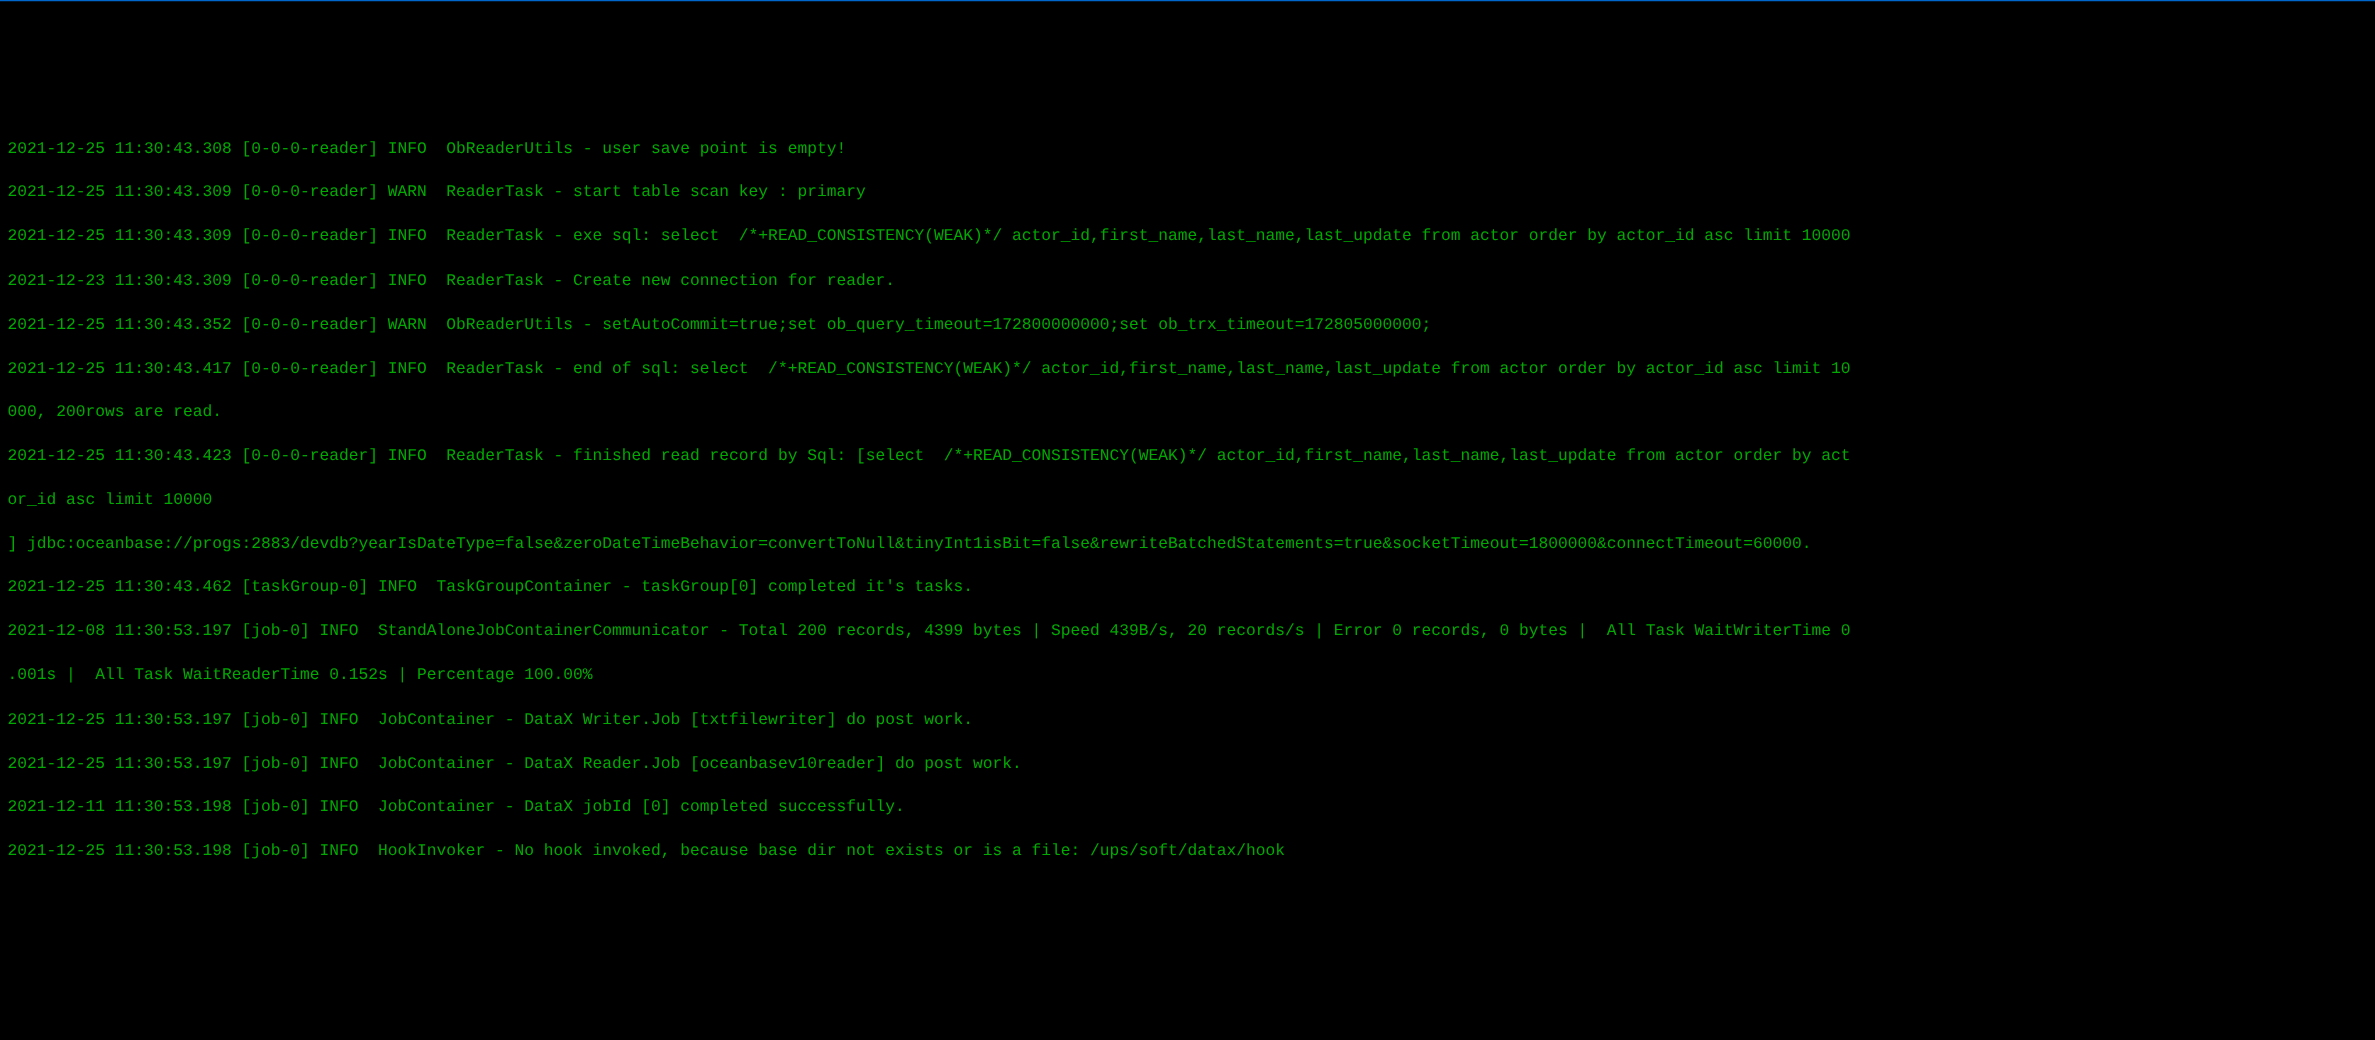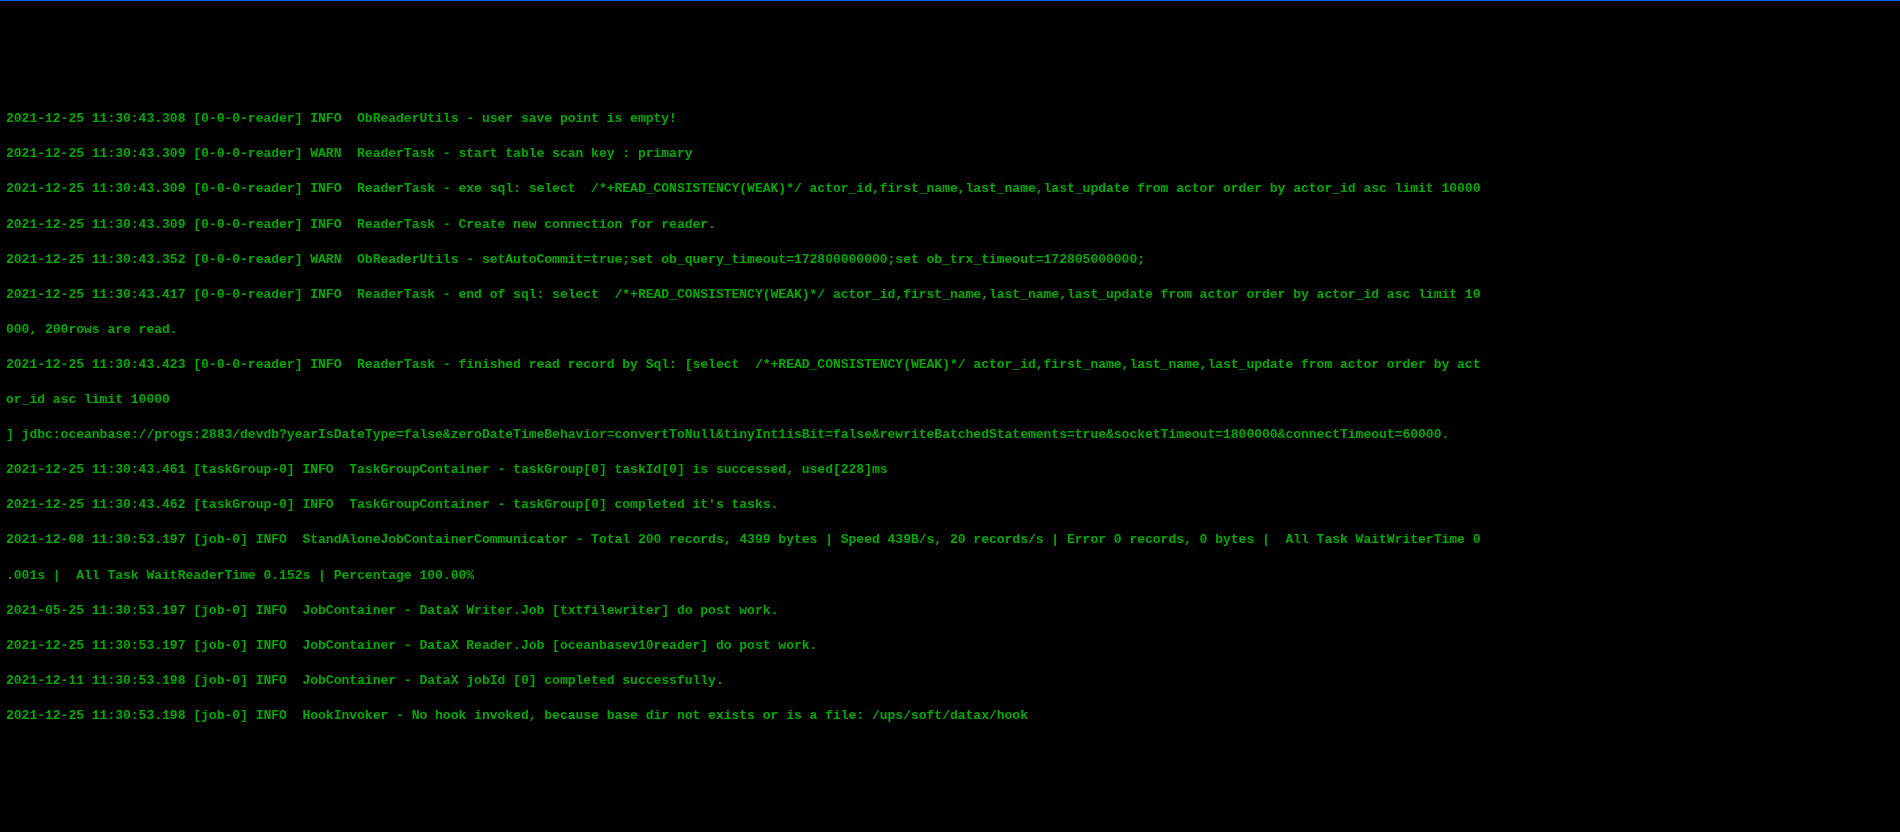--- a/index.html
+++ b/index.html
@@ -7,44 +7,43 @@
       background: #000;
       color: #00aa00;
       font-family: "Consolas", "Courier New", monospace;
       font-size: 13px;
       line-height: 1.35;
       padding: 4px 6px;
       white-space: pre;
       overflow-x: auto;
       border-top: 1px solid #0066cc;
     }
-    .log-line { display: block; font-weight: bold; }
+    .log-line { display: block; }
   </style>
 </head>
 <body>
 
 
 
 
 <div>
 <span class="log-line">2021-12-25 11:30:43.308 [0-0-0-reader] INFO  ObReaderUtils - user save point is empty!</span>
 <span class="log-line">2021-12-25 11:30:43.309 [0-0-0-reader] WARN  ReaderTask - start table scan key : primary</span>
 <span class="log-line">2021-12-25 11:30:43.309 [0-0-0-reader] INFO  ReaderTask - exe sql: select  /*+READ_CONSISTENCY(WEAK)*/ actor_id,first_name,last_name,last_update from actor order by actor_id asc limit 10000</span>
-<span class="log-line">2021-12-25 11:30:43.309 [0-0-0-reader] INFO  ReaderTask - Create new connection for reader.</span>
+<span class="log-line">2021-12-23 11:30:43.309 [0-0-0-reader] INFO  ReaderTask - Create new connection for reader.</span>
 <span class="log-line">2021-12-25 11:30:43.352 [0-0-0-reader] WARN  ObReaderUtils - setAutoCommit=true;set ob_query_timeout=172800000000;set ob_trx_timeout=172805000000;</span>
 <span class="log-line">2021-12-25 11:30:43.417 [0-0-0-reader] INFO  ReaderTask - end of sql: select  /*+READ_CONSISTENCY(WEAK)*/ actor_id,first_name,last_name,last_update from actor order by actor_id asc limit 10</span>
 <span class="log-line">000, 200rows are read.</span>
 <span class="log-line">2021-12-25 11:30:43.423 [0-0-0-reader] INFO  ReaderTask - finished read record by Sql: [select  /*+READ_CONSISTENCY(WEAK)*/ actor_id,first_name,last_name,last_update from actor order by act</span>
 <span class="log-line">or_id asc limit 10000</span>
 <span class="log-line">] jdbc:oceanbase://progs:2883/devdb?yearIsDateType=false&amp;zeroDateTimeBehavior=convertToNull&amp;tinyInt1isBit=false&amp;rewriteBatchedStatements=true&amp;socketTimeout=1800000&amp;connectTimeout=60000.</span>
-<span class="log-line">2021-12-25 11:30:43.461 [taskGroup-0] INFO  TaskGroupContainer - taskGroup[0] taskId[0] is successed, used[228]ms</span>
 <span class="log-line">2021-12-25 11:30:43.462 [taskGroup-0] INFO  TaskGroupContainer - taskGroup[0] completed it's tasks.</span>
 <span class="log-line">2021-12-08 11:30:53.197 [job-0] INFO  StandAloneJobContainerCommunicator - Total 200 records, 4399 bytes | Speed 439B/s, 20 records/s | Error 0 records, 0 bytes |  All Task WaitWriterTime 0</span>
 <span class="log-line">.001s |  All Task WaitReaderTime 0.152s | Percentage 100.00%</span>
-<span class="log-line">2021-05-25 11:30:53.197 [job-0] INFO  JobContainer - DataX Writer.Job [txtfilewriter] do post work.</span>
+<span class="log-line">2021-12-25 11:30:53.197 [job-0] INFO  JobContainer - DataX Writer.Job [txtfilewriter] do post work.</span>
 <span class="log-line">2021-12-25 11:30:53.197 [job-0] INFO  JobContainer - DataX Reader.Job [oceanbasev10reader] do post work.</span>
 <span class="log-line">2021-12-11 11:30:53.198 [job-0] INFO  JobContainer - DataX jobId [0] completed successfully.</span>
 <span class="log-line">2021-12-25 11:30:53.198 [job-0] INFO  HookInvoker - No hook invoked, because base dir not exists or is a file: /ups/soft/datax/hook</span>
 
 </div>
 
 
 
 
 

